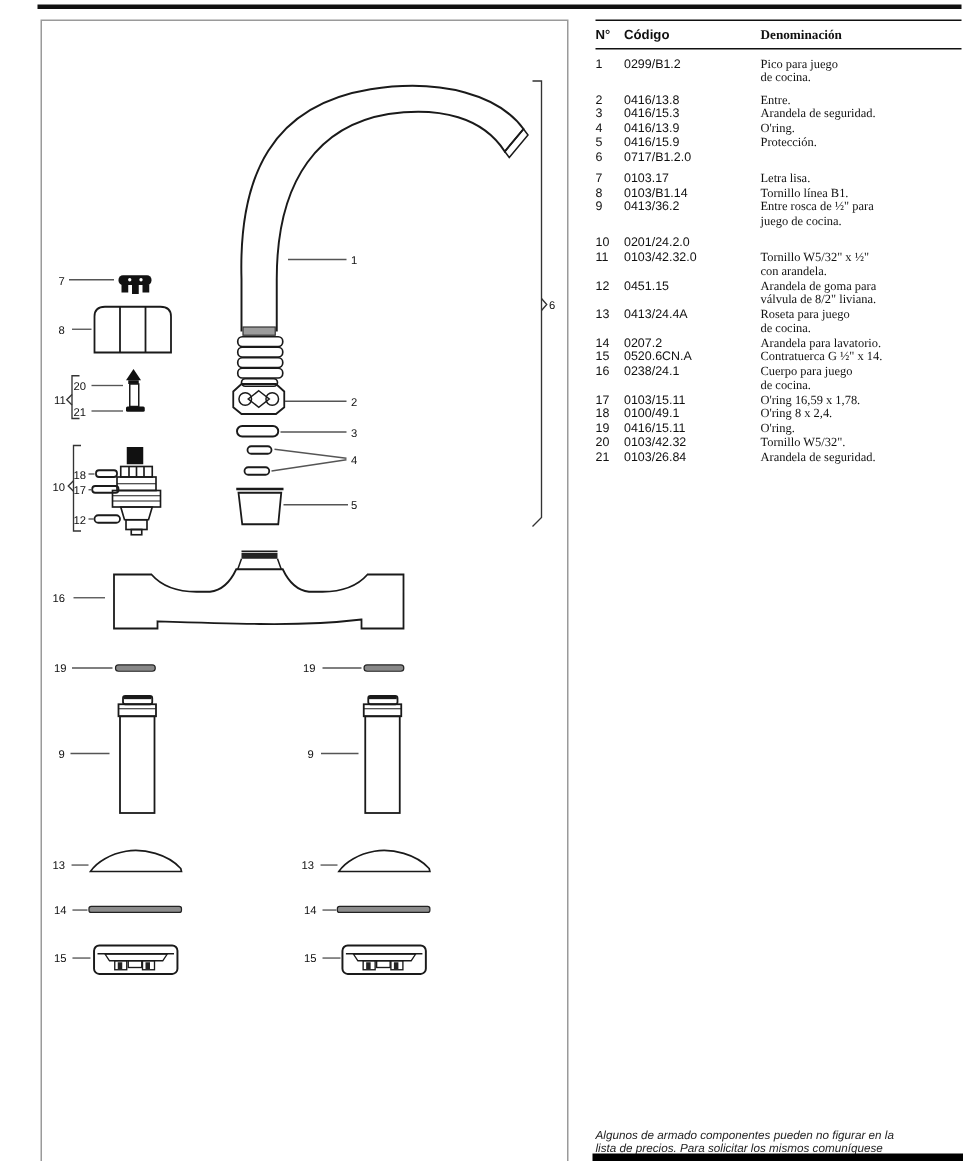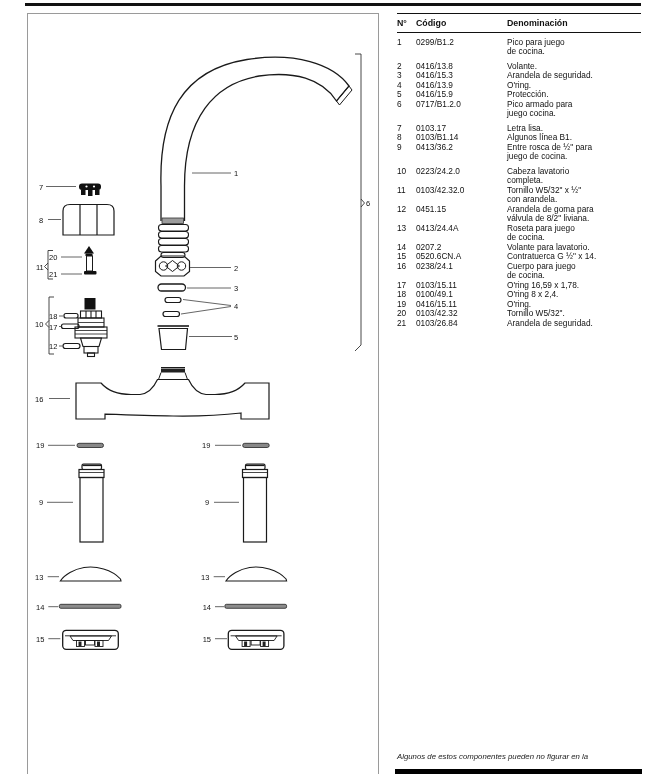--- a/index.html
+++ b/index.html
@@ -11,21 +11,21 @@
   .diagram-box svg{display:block;}
   svg text{font-family:"Liberation Sans",sans-serif;font-size:7.5px;fill:#111;}
   .parts-table{position:absolute;left:397px;top:13px;width:244px;}
   .thead{display:flex;border-top:1.6px solid #111;border-bottom:1px solid #111;
          padding:3.5px 0 4px 0;font-weight:bold;font-size:8.8px;line-height:10px;}
   .trow{display:flex;align-items:flex-start;font-size:8.3px;line-height:9.5px;}
   .trow.gap{margin-top:5px;}
   #rows{margin-top:5px;}
   .c-num{width:19px;flex:0 0 19px;}
   .c-code{width:91px;flex:0 0 91px;}
-  .c-name{flex:1;white-space:pre-line;}
+  .c-name{flex:1;white-space:pre-line;font-family:Liberation Serif, serif;}
   .footnote{position:absolute;left:397px;top:753px;width:246px;font-style:italic;
             font-size:7.8px;line-height:8.6px;color:#222;}
   .bottom-bar{position:absolute;left:395px;top:769px;width:247px;height:5px;background:#000;}
 </style>
 </head>
 <body>
 
 <div class="page">
 
   <div class="top-rule"></div>
@@ -250,21 +250,21 @@
   <div class="trow">
     <span class="c-num">1</span>
     <span class="c-code">0299/B1.2</span>
     <span class="c-name">Pico para juego
 de cocina.</span>
   </div>
 
   <div class="trow gap">
     <span class="c-num">2</span>
     <span class="c-code">0416/13.8</span>
-    <span class="c-name">Volante.</span>
+    <span class="c-name">Entre.</span>
   </div>
 
   <div class="trow">
     <span class="c-num">3</span>
     <span class="c-code">0416/15.3</span>
     <span class="c-name">Arandela de seguridad.</span>
   </div>
 
   <div class="trow">
     <span class="c-num">4</span>
@@ -274,48 +274,44 @@
 
   <div class="trow">
     <span class="c-num">5</span>
     <span class="c-code">0416/15.9</span>
     <span class="c-name">Protección.</span>
   </div>
 
   <div class="trow">
     <span class="c-num">6</span>
     <span class="c-code">0717/B1.2.0</span>
-    <span class="c-name">Pico armado para
-juego cocina.</span>
   </div>
 
   <div class="trow gap">
     <span class="c-num">7</span>
     <span class="c-code">0103.17</span>
     <span class="c-name">Letra lisa.</span>
   </div>
 
   <div class="trow">
     <span class="c-num">8</span>
     <span class="c-code">0103/B1.14</span>
-    <span class="c-name">Algunos línea B1.</span>
+    <span class="c-name">Tornillo línea B1.</span>
   </div>
 
   <div class="trow">
     <span class="c-num">9</span>
     <span class="c-code">0413/36.2</span>
     <span class="c-name">Entre rosca de ½" para
 juego de cocina.</span>
   </div>
 
   <div class="trow gap">
     <span class="c-num">10</span>
-    <span class="c-code">0223/24.2.0</span>
-    <span class="c-name">Cabeza lavatorio
-completa.</span>
+    <span class="c-code">0201/24.2.0</span>
   </div>
 
   <div class="trow">
     <span class="c-num">11</span>
     <span class="c-code">0103/42.32.0</span>
     <span class="c-name">Tornillo W5/32" x ½"
 con arandela.</span>
   </div>
 
   <div class="trow">
@@ -328,21 +324,21 @@
   <div class="trow">
     <span class="c-num">13</span>
     <span class="c-code">0413/24.4A</span>
     <span class="c-name">Roseta para juego
 de cocina.</span>
   </div>
 
   <div class="trow">
     <span class="c-num">14</span>
     <span class="c-code">0207.2</span>
-    <span class="c-name">Volante para lavatorio.</span>
+    <span class="c-name">Arandela para lavatorio.</span>
   </div>
 
   <div class="trow">
     <span class="c-num">15</span>
     <span class="c-code">0520.6CN.A</span>
     <span class="c-name">Contratuerca G ½" x 14.</span>
   </div>
 
   <div class="trow">
     <span class="c-num">16</span>
@@ -377,17 +373,18 @@
 
   <div class="trow">
     <span class="c-num">21</span>
     <span class="c-code">0103/26.84</span>
     <span class="c-name">Arandela de seguridad.</span>
   </div>
 </div>
   </div>
 
   <div class="footnote">
-    <div>Algunos de estos componentes pueden no figurar en la</div>
+    <div>Algunos de armado componentes pueden no figurar en la</div>
+    <div>lista de precios. Para solicitar los mismos comuníquese</div>
   </div>
 
   <div class="bottom-bar"></div>
 </div>
 
 </body></html>

